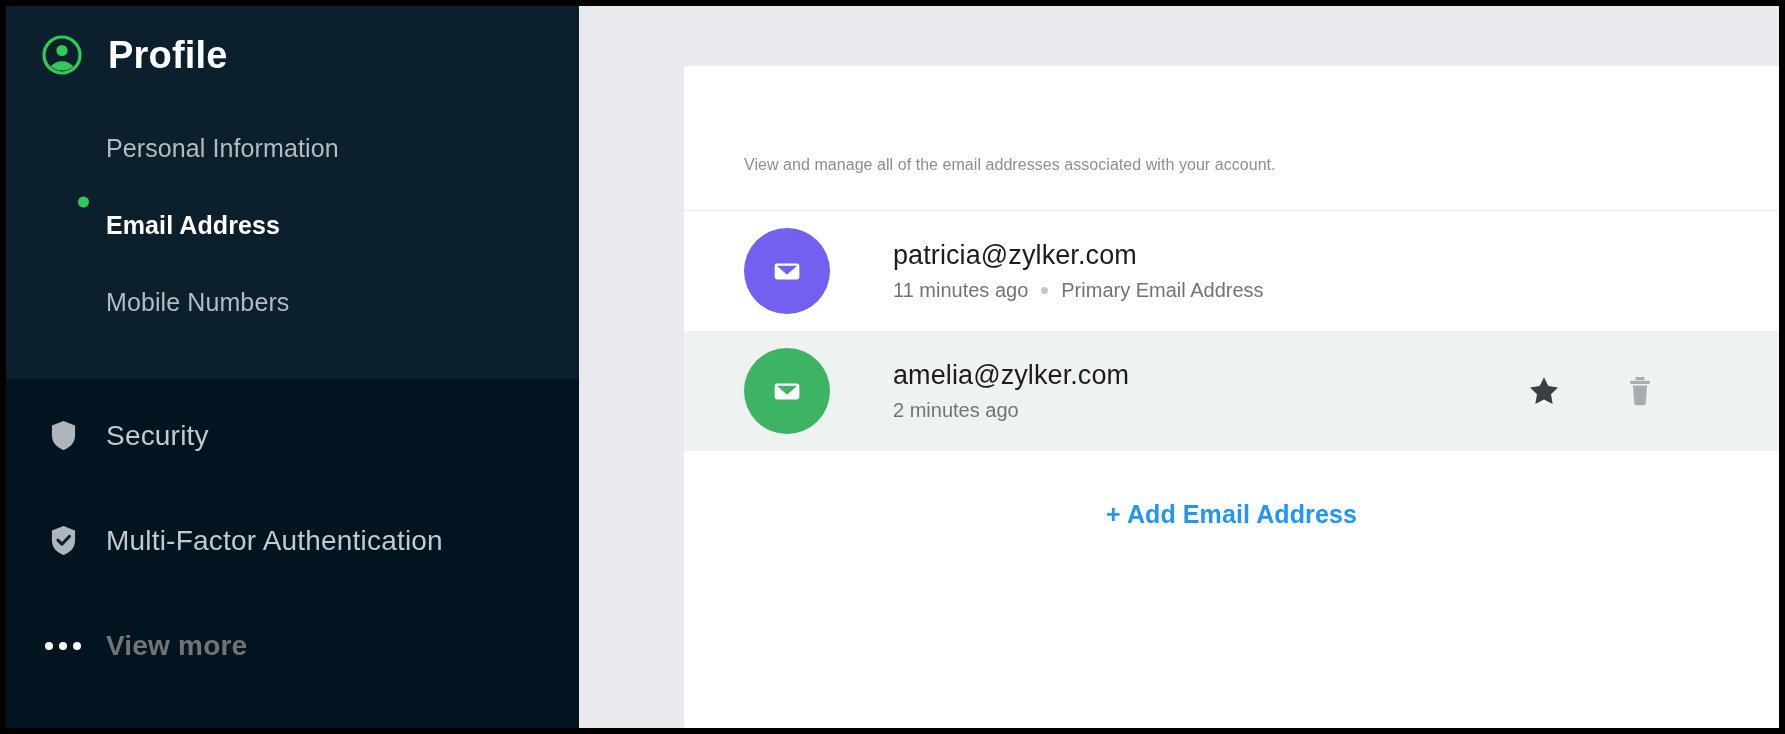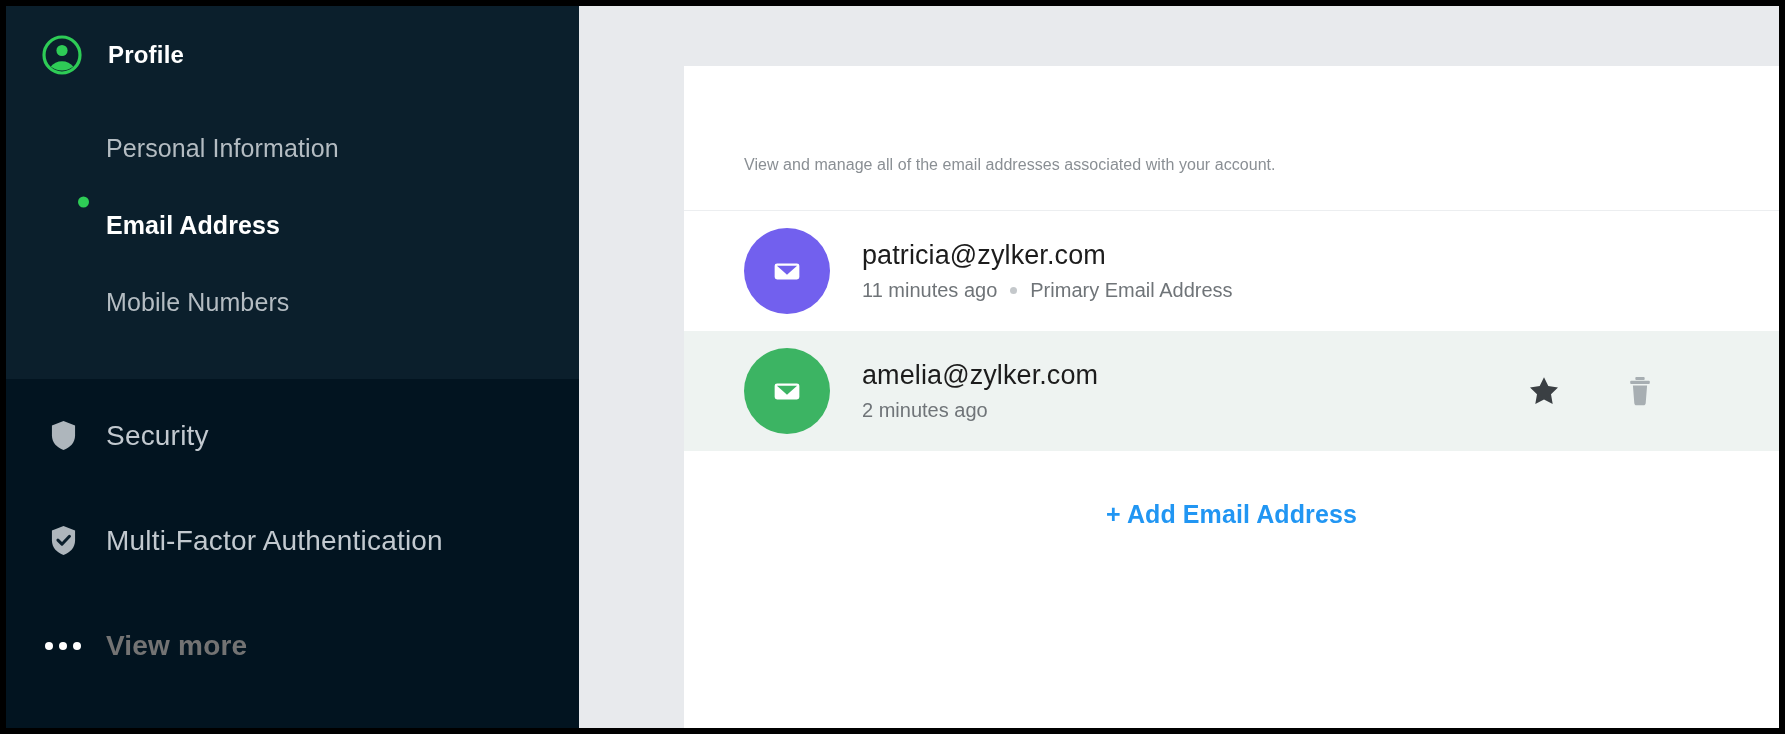--- a/index.html
+++ b/index.html
@@ -44,21 +44,21 @@
   }
 
   .profile-icon {
     width: 40px; height: 40px;
     flex: 0 0 40px;
     margin-right: 26px;
   }
 
   .nav-top-label {
     color: #ffffff;
-    font-size: 24px;
+    font-size: 38px;
     font-weight: 700;
     letter-spacing: 0.2px;
   }
 
   .sub-item {
     height: 77px;
     display: flex;
     align-items: flex-end;
     padding-left: 100px;
     position: relative;
@@ -187,21 +187,21 @@
     flex: 0 0 86px;
     display: flex;
     align-items: center;
     justify-content: center;
     margin-right: 32px;
   }
 
   .avatar.purple { background: #7260ee; }
   .avatar.green  { background: #3cb463; }
 
-  .email-text { flex: 1 1 auto; }
+  .email-text { flex: 1 1 auto; margin-left: 31px; }
 
   .email-address {
     font-size: 27px;
     color: #1c1c1c;
     letter-spacing: 0.1px;
     margin-bottom: 8px;
   }
 
   .email-meta {
     display: flex;

